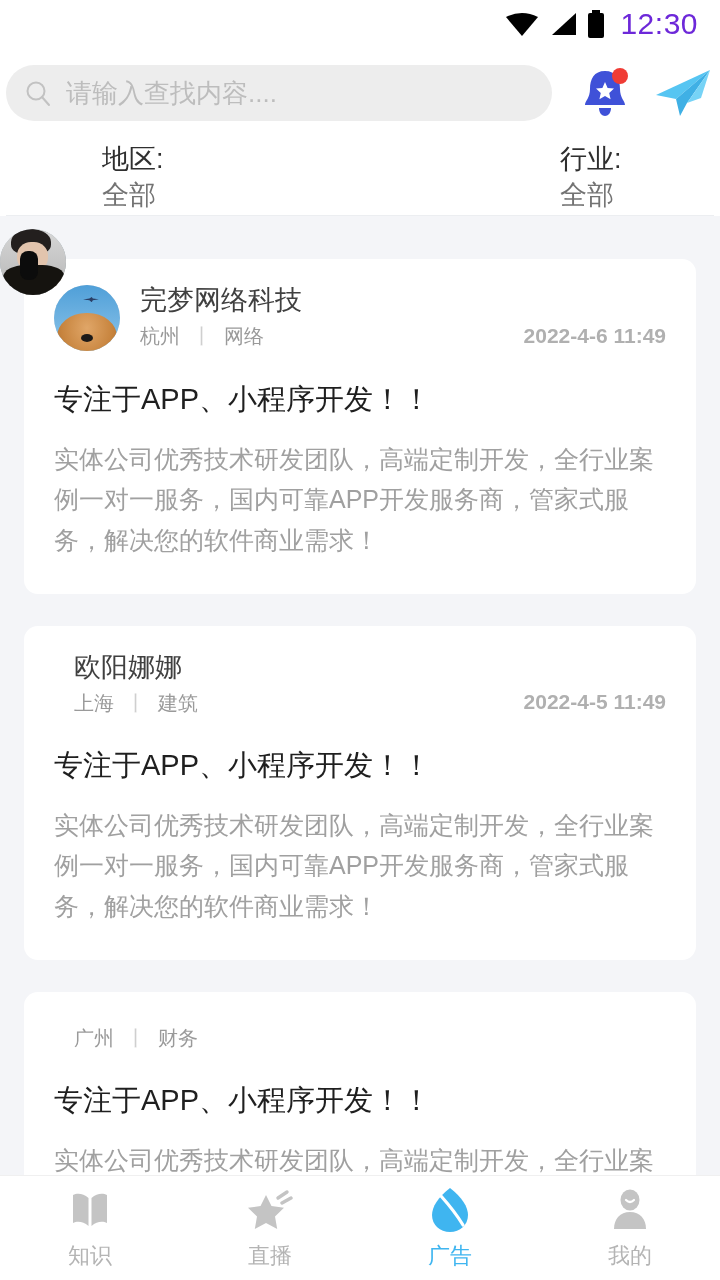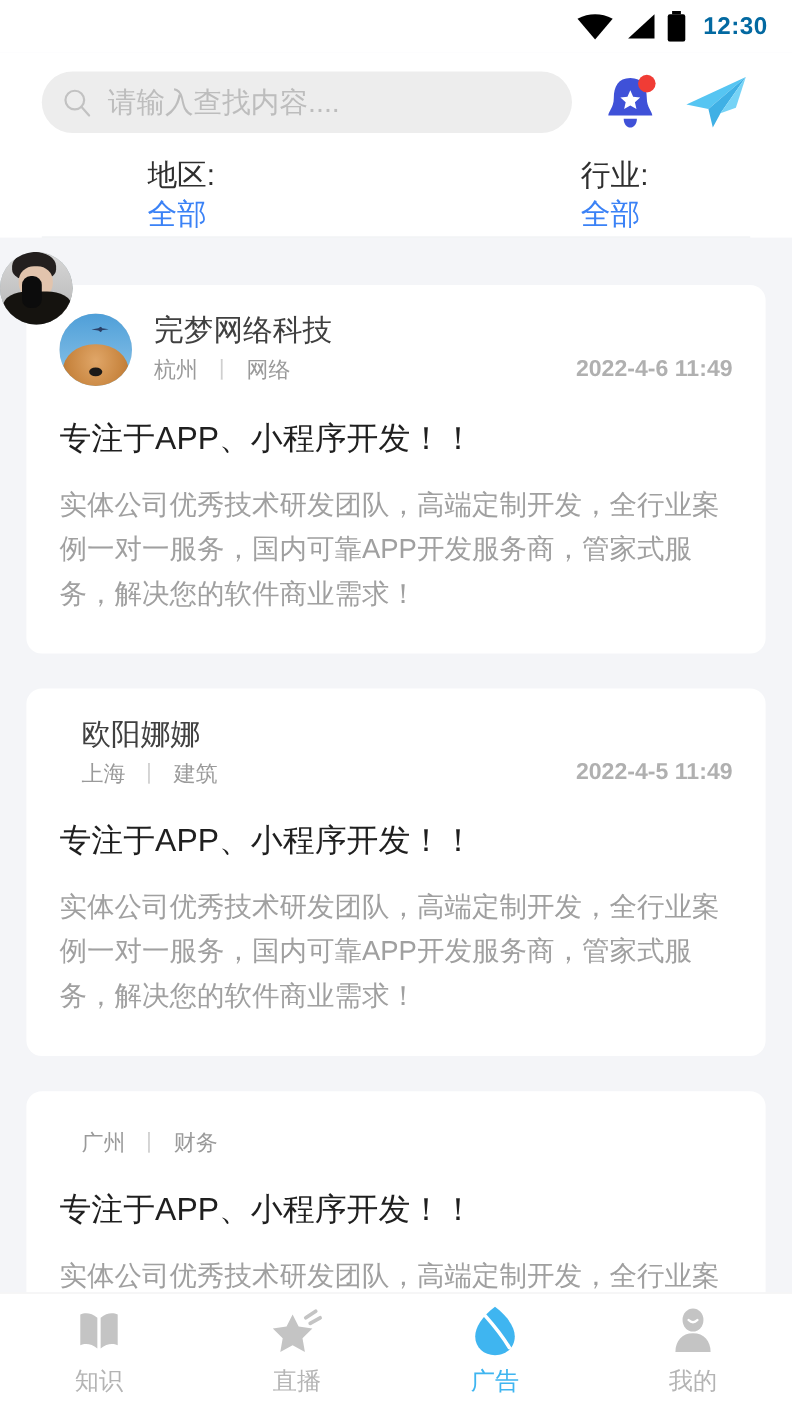--- a/index.html
+++ b/index.html
@@ -11,42 +11,42 @@
     position:relative;
   }
 
   
   .statusbar{
     height:48px; background:#ffffff;
     display:flex; align-items:center; justify-content:flex-end;
     padding:0 22px 0 0; gap:9px;
   }
   .sb-icon{ display:block; }
-  .sb-time{ font-size:22px; color:#0369a1; letter-spacing:0.5px; margin-left:6px; font-weight:700; }
-
-  
-  .header{ background:#fff; padding:0 38px; position:relative; }
+  .sb-time{ font-size:30px; color:#6d28d9; letter-spacing:0.5px; margin-left:6px; font-weight:400; }
+
+  
+  .header{ background:#fff; padding:0 6px; position:relative; }
   .searchrow{ display:flex; align-items:center; height:90px; gap:0; }
   .searchbox{
     flex:1; height:56px; background:#ededed; border-radius:28px;
     display:flex; align-items:center; padding:0 18px; gap:14px;
   }
   .search-ph{ color:#bdbdbd; font-size:26px; }
   .bell-wrap{ width:62px; display:flex; justify-content:center; align-items:center; position:relative; margin-left:22px;}
   .plane-wrap{ width:62px; display:flex; justify-content:center; align-items:center; margin-left:16px;}
 
   .filterrow{
     display:flex; align-items:center; height:78px;
     border-bottom:1px solid #eceef1;
   }
   .filter{ display:flex; align-items:baseline; font-size:27px;flex-direction:column; }
   .filter.left{ margin-left:88px; }
   .filter.right{ margin-left:auto; margin-right:100px; }
   .f-label{ color:#2f2f2f; }
-  .f-value{ color:#3b82f6; margin-left:8px; }
+  .f-value{ color:#737373; margin-left:8px; }
 
   
   .feed{
     position:absolute; top:229px; left:0; right:0; bottom:105px;
     overflow:hidden; padding:0 24px;
   }
   .card{
     background:#fff; border-radius:14px;
     padding:26px 30px 34px 30px; margin-top:32px;
   }

